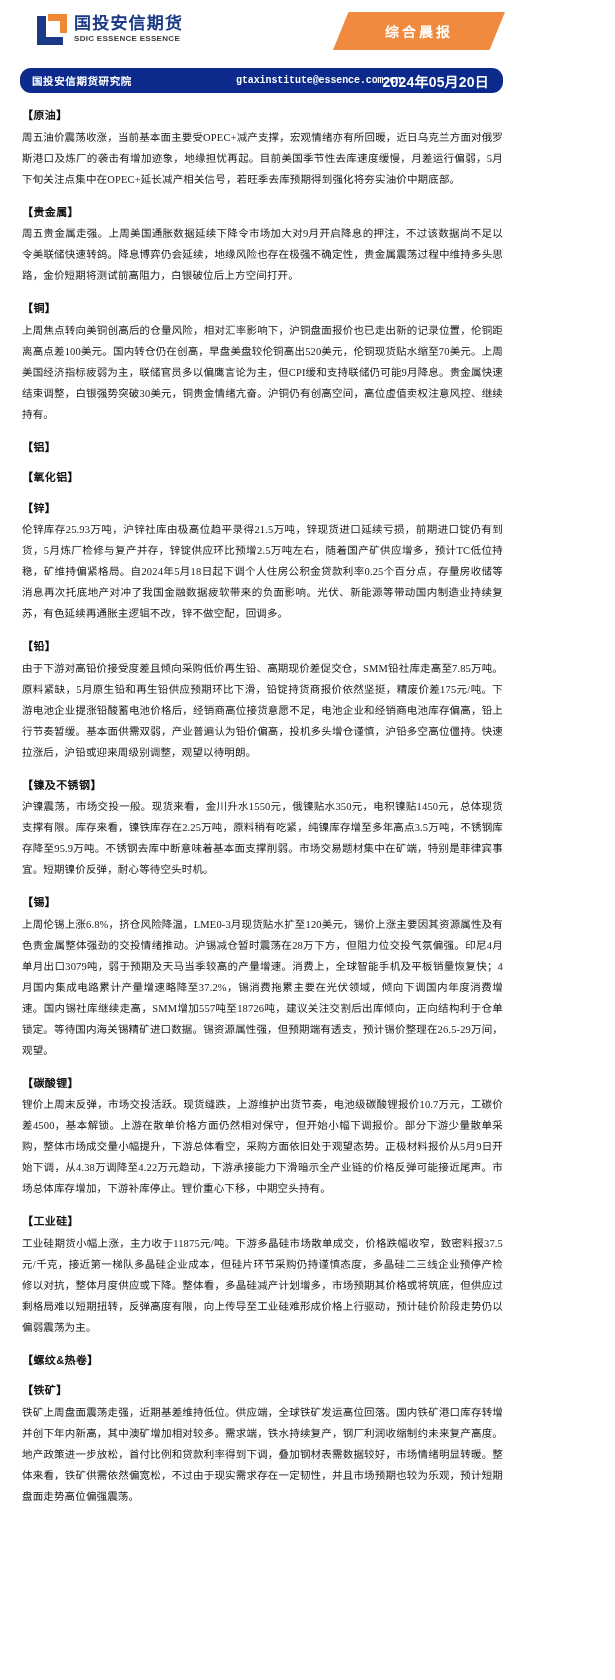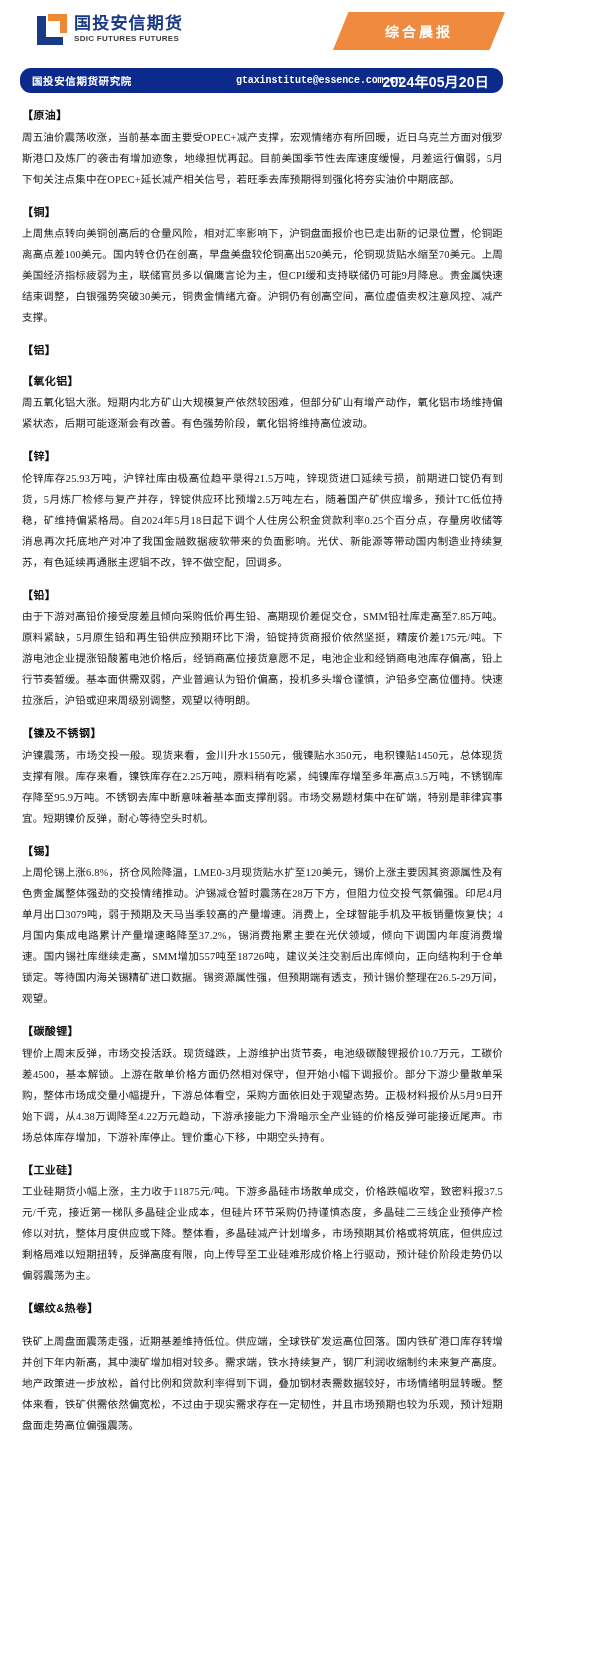--- a/index.html
+++ b/index.html
@@ -201,21 +201,21 @@
   <div class="masthead">
     <div class="brand">
       <span class="logo-mark">
         <span class="bar-l"></span>
         <span class="bar-b"></span>
         <span class="sq-o"></span>
         <span class="sq-i"></span>
       </span>
       <span class="brand-text">
         <span class="brand-cn">国投安信期货</span>
-        <span class="brand-en">SDIC FUTURES FUTURES</span>
+        <span class="brand-en">SDIC ESSENCE ESSENCE</span>
       </span>
     </div>
 
     <div class="ribbon">
       <span class="ribbon-label">综合晨报</span>
     </div>
   </div>
 
   <div class="infobar">
     <span class="infobar-inst">国投安信期货研究院</span>
@@ -223,33 +223,36 @@
     <span class="infobar-date">2024年05月20日</span>
   </div>
 
   <div class="content">
 
     <div class="section">
       <p class="sec-title">【原油】</p>
       <p class="sec-body">周五油价震荡收涨，当前基本面主要受OPEC+减产支撑，宏观情绪亦有所回暖，近日乌克兰方面对俄罗斯港口及炼厂的袭击有增加迹象，地缘担忧再起。目前美国季节性去库速度缓慢，月差运行偏弱，5月下旬关注点集中在OPEC+延长减产相关信号，若旺季去库预期得到强化将夯实油价中期底部。</p>
     </div>
 
+    <div class="section">
+      <p class="sec-title">【贵金属】</p>
+      <p class="sec-body">周五贵金属走强。上周美国通胀数据延续下降令市场加大对9月开启降息的押注，不过该数据尚不足以令美联储快速转鸽。降息博弈仍会延续，地缘风险也存在极强不确定性，贵金属震荡过程中维持多头思路，金价短期将测试前高阻力，白银破位后上方空间打开。</p>
+    </div>
 
     <div class="section">
       <p class="sec-title">【铜】</p>
-      <p class="sec-body">上周焦点转向美铜创高后的仓量风险，相对汇率影响下，沪铜盘面报价也已走出新的记录位置，伦铜距离高点差100美元。国内转仓仍在创高，早盘美盘较伦铜高出520美元，伦铜现货贴水缩至70美元。上周美国经济指标疲弱为主，联储官员多以偏鹰言论为主，但CPI缓和支持联储仍可能9月降息。贵金属快速结束调整，白银强势突破30美元，铜贵金情绪亢奋。沪铜仍有创高空间，高位虚值卖权注意风控、减产支撑。</p>
+      <p class="sec-body">上周焦点转向美铜创高后的仓量风险，相对汇率影响下，沪铜盘面报价也已走出新的记录位置，伦铜距离高点差100美元。国内转仓仍在创高，早盘美盘较伦铜高出520美元，伦铜现货贴水缩至70美元。上周美国经济指标疲弱为主，联储官员多以偏鹰言论为主，但CPI缓和支持联储仍可能9月降息。贵金属快速结束调整，白银强势突破30美元，铜贵金情绪亢奋。沪铜仍有创高空间，高位虚值卖权注意风控、继续持有。</p>
     </div>
 
     <div class="section">
       <p class="sec-title">【铝】</p>
     </div>
 
     <div class="section">
       <p class="sec-title">【氧化铝】</p>
-      <p class="sec-body">周五氧化铝大涨。短期内北方矿山大规模复产依然较困难，但部分矿山有增产动作，氧化铝市场维持偏紧状态，后期可能逐渐会有改善。有色强势阶段，氧化铝将维持高位波动。</p>
     </div>
 
     <div class="section">
       <p class="sec-title">【锌】</p>
       <p class="sec-body">伦锌库存25.93万吨，沪锌社库由极高位趋平录得21.5万吨，锌现货进口延续亏损，前期进口锭仍有到货，5月炼厂检修与复产并存，锌锭供应环比预增2.5万吨左右，随着国产矿供应增多，预计TC低位持稳，矿维持偏紧格局。自2024年5月18日起下调个人住房公积金贷款利率0.25个百分点，存量房收储等消息再次托底地产对冲了我国金融数据疲软带来的负面影响。光伏、新能源等带动国内制造业持续复苏，有色延续再通胀主逻辑不改，锌不做空配，回调多。</p>
     </div>
 
     <div class="section">
       <p class="sec-title">【铅】</p>
       <p class="sec-body">由于下游对高铅价接受度差且倾向采购低价再生铅、高期现价差促交仓，SMM铅社库走高至7.85万吨。原料紧缺，5月原生铅和再生铅供应预期环比下滑，铅锭持货商报价依然坚挺，精废价差175元/吨。下游电池企业提涨铅酸蓄电池价格后，经销商高位接货意愿不足，电池企业和经销商电池库存偏高，铅上行节奏暂缓。基本面供需双弱，产业普遍认为铅价偏高，投机多头增仓谨慎，沪铅多空高位僵持。快速拉涨后，沪铅或迎来周级别调整，观望以待明朗。</p>
@@ -273,17 +276,18 @@
     <div class="section">
       <p class="sec-title">【工业硅】</p>
       <p class="sec-body">工业硅期货小幅上涨，主力收于11875元/吨。下游多晶硅市场散单成交，价格跌幅收窄，致密料报37.5元/千克，接近第一梯队多晶硅企业成本，但硅片环节采购仍持谨慎态度，多晶硅二三线企业预停产检修以对抗，整体月度供应或下降。整体看，多晶硅减产计划增多，市场预期其价格或将筑底，但供应过剩格局难以短期扭转，反弹高度有限，向上传导至工业硅难形成价格上行驱动，预计硅价阶段走势仍以偏弱震荡为主。</p>
     </div>
 
     <div class="section">
       <p class="sec-title">【螺纹&amp;热卷】</p>
     </div>
 
     <div class="section">
+      <p class="sec-title">【铁矿】</p>
       <p class="sec-body">铁矿上周盘面震荡走强，近期基差维持低位。供应端，全球铁矿发运高位回落。国内铁矿港口库存转增并创下年内新高，其中澳矿增加相对较多。需求端，铁水持续复产，钢厂利润收缩制约未来复产高度。地产政策进一步放松，首付比例和贷款利率得到下调，叠加钢材表需数据较好，市场情绪明显转暖。整体来看，铁矿供需依然偏宽松，不过由于现实需求存在一定韧性，并且市场预期也较为乐观，预计短期盘面走势高位偏强震荡。</p>
     </div>
 
   </div>
 </div>
 
 </body></html>

